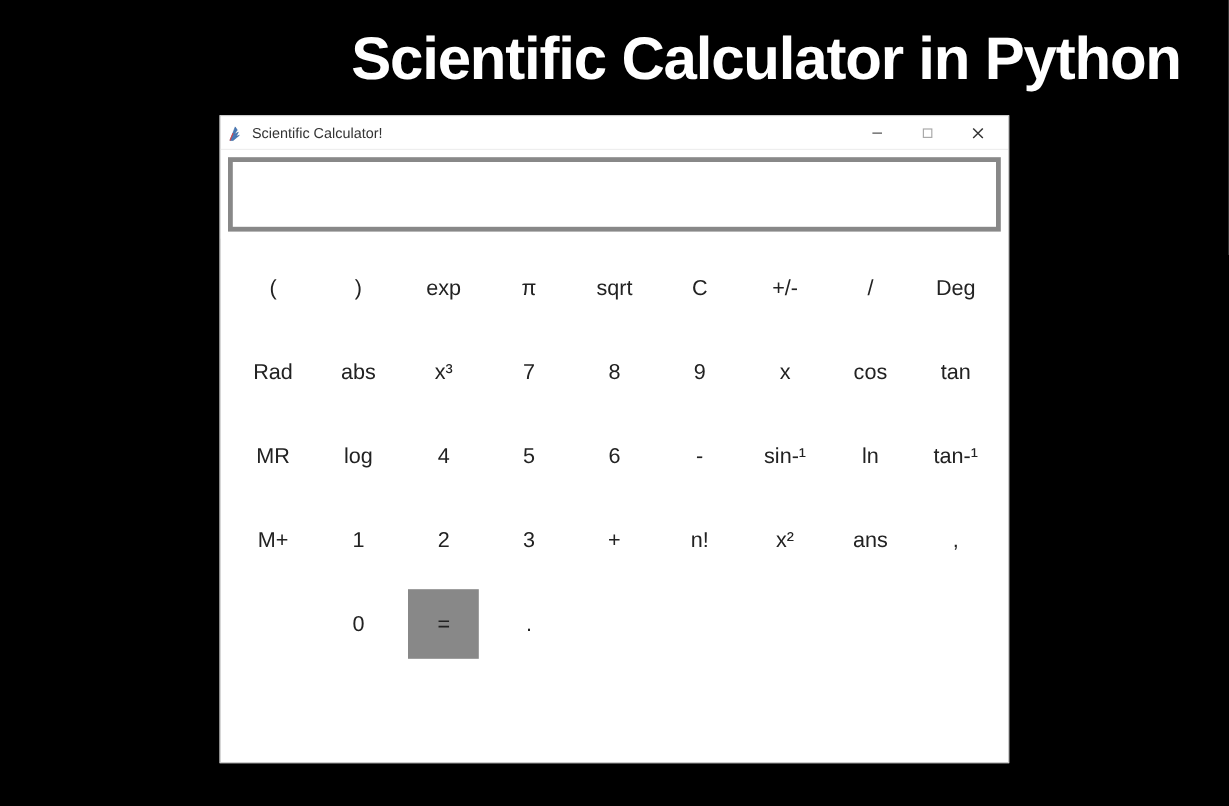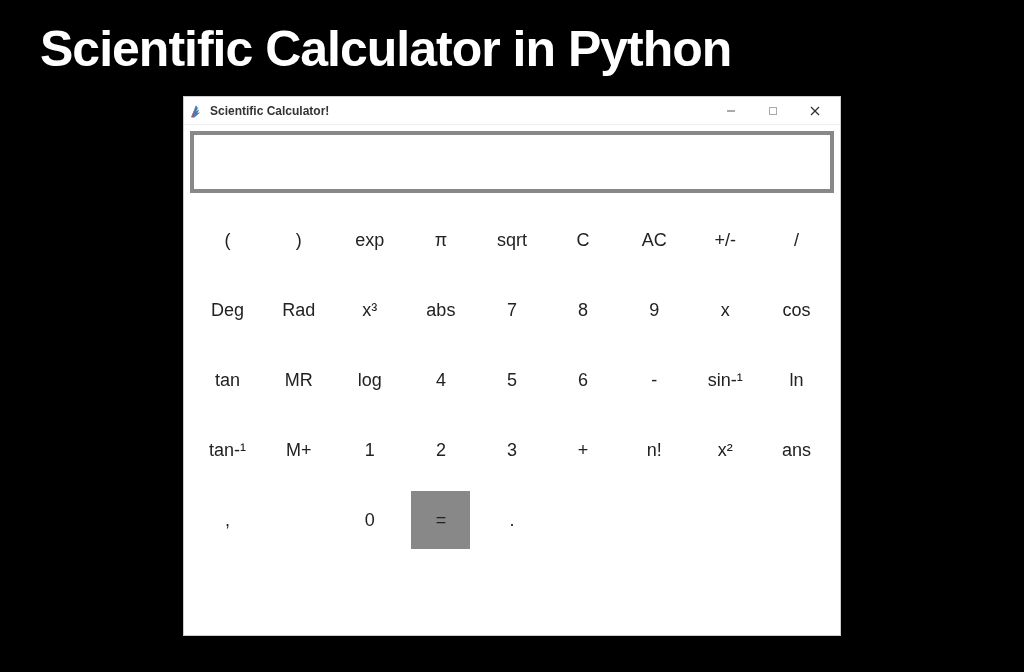--- a/index.html
+++ b/index.html
@@ -13,36 +13,36 @@
       background: #000;
       font-family: Arial, sans-serif;
       overflow: hidden;
     }
     .page-title {
       color: #fff;
       font-size: 50px;
       font-weight: 900;
       padding: 20px 40px 10px 40px;
       letter-spacing: -1px;
+      text-align: right;
     }
     .window {
       width: 658px;
       margin-left: 183px;
       margin-top: 8px;
       background: #fff;
       border: 1px solid #ccc;
     }
     .titlebar {
       height: 28px;
       background: #fff;
       display: flex;
       align-items: center;
       padding: 0 4px;
       border-bottom: 1px solid #eee;
-      font-weight: bold;
     }
     .app-icon {
       width: 16px;
       height: 16px;
       margin-right: 6px;
       display: flex;
       align-items: center;
       justify-content: center;
     }
     .app-icon svg {
@@ -143,28 +143,27 @@
     <div class="display"></div>
   </div>
 
   <div class="button-grid">
     <div class="btn">(</div>
     <div class="btn">)</div>
     <div class="btn">exp</div>
     <div class="btn">π</div>
     <div class="btn">sqrt</div>
     <div class="btn">C</div>
-    <div class="btn">AC</div>
     <div class="btn">+/-</div>
     <div class="btn">/</div>
 
     <div class="btn">Deg</div>
     <div class="btn">Rad</div>
+    <div class="btn">abs</div>
     <div class="btn">x³</div>
-    <div class="btn">abs</div>
     <div class="btn">7</div>
     <div class="btn">8</div>
     <div class="btn">9</div>
     <div class="btn">x</div>
 
     <div class="btn">cos</div>
     <div class="btn">tan</div>
     <div class="btn">MR</div>
     <div class="btn">log</div>
     <div class="btn">4</div>

